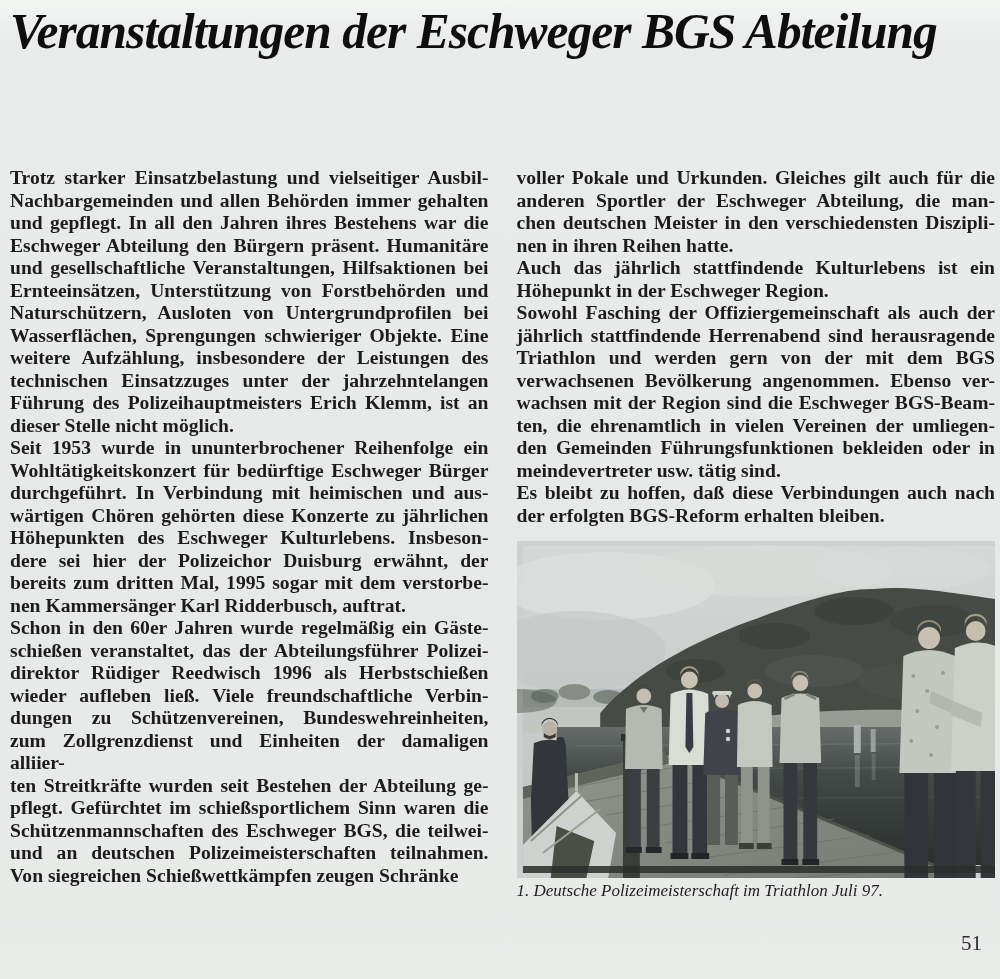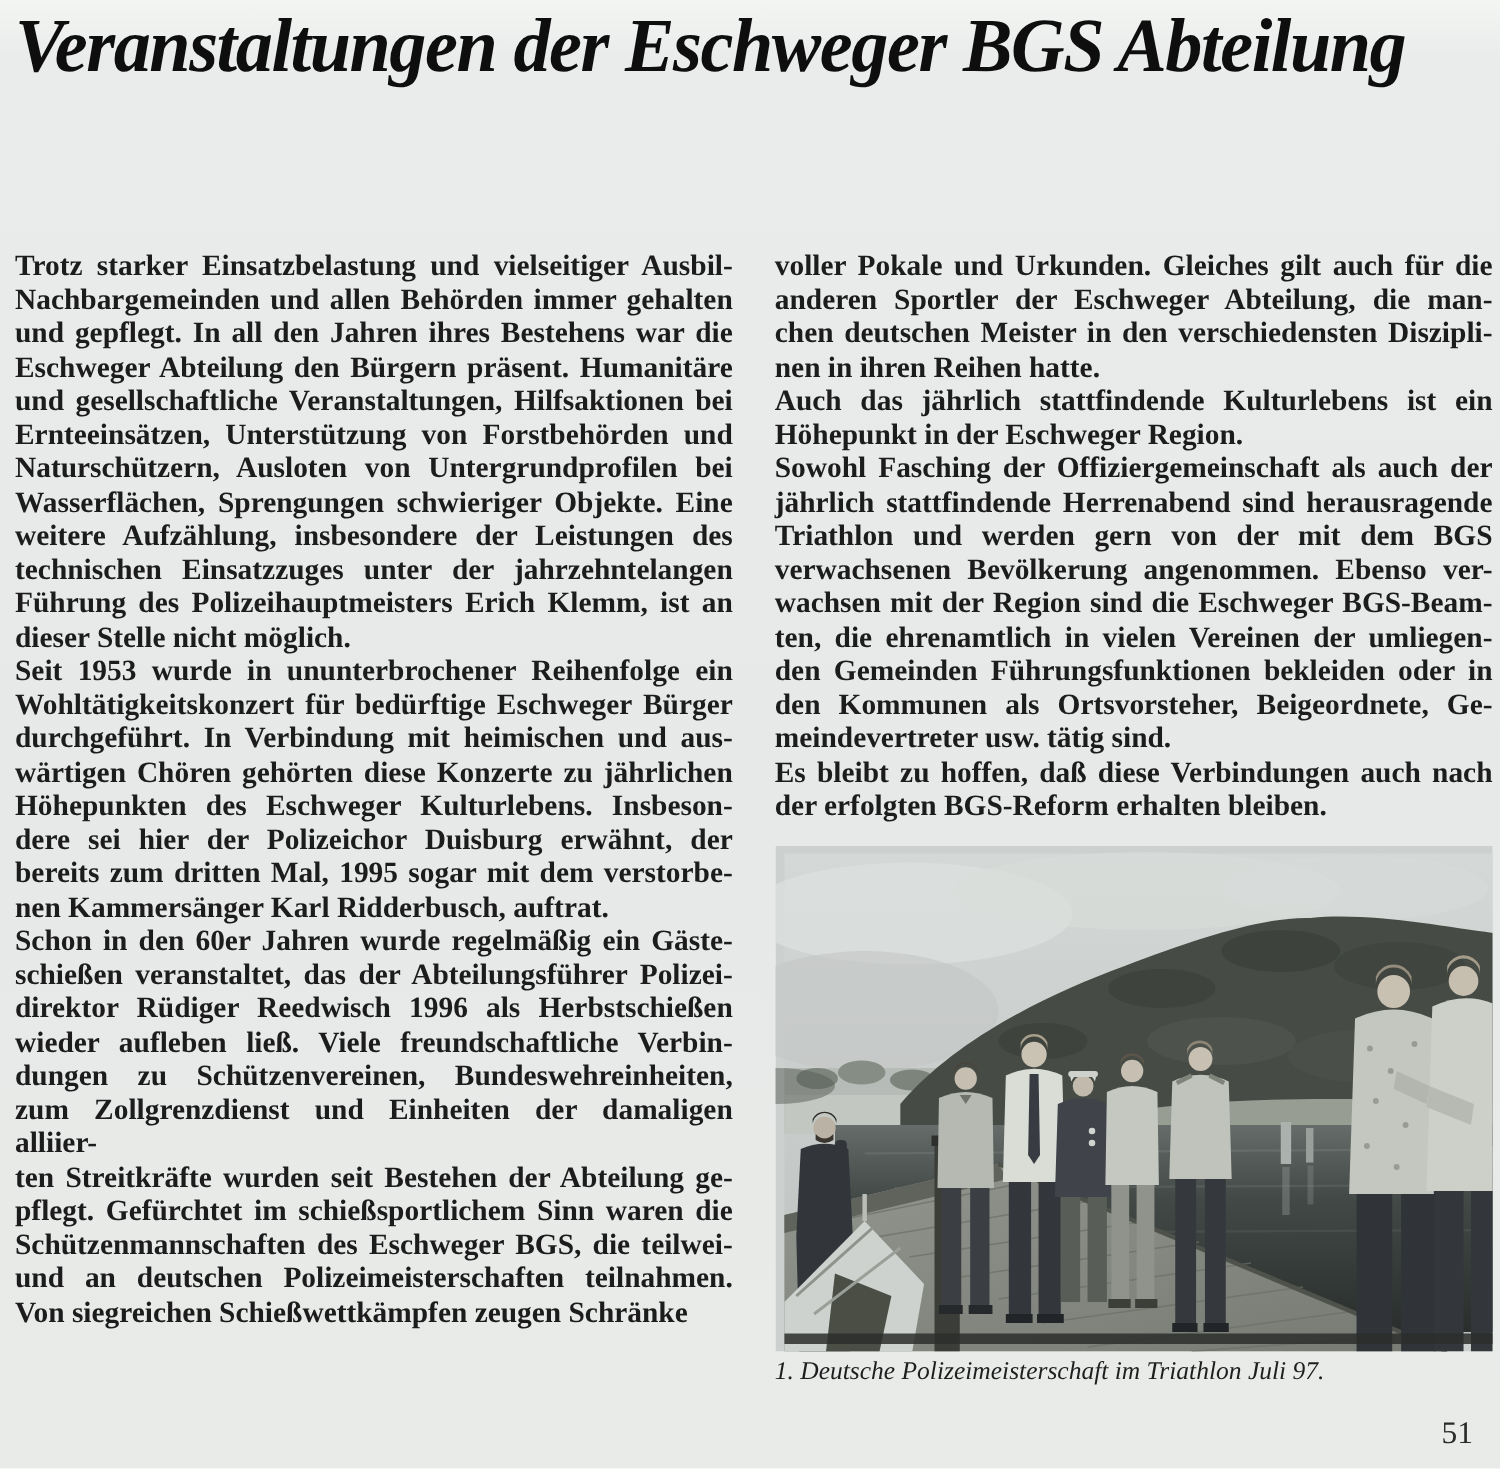--- a/index.html
+++ b/index.html
@@ -32,21 +32,21 @@
     white-space:normal;color:#1c1c1c;
   }
   .tline.last{text-align-last:left;}
   figure.photo{margin:14px 0 0 0;width:100%;}
   figure.photo svg{display:block;width:100%;height:337px;}
   figcaption{
     font-style:italic;font-size:17px;line-height:20px;
     margin-top:3px;color:#1e1e1e;
   }
   .pageno{
-    position:absolute;right:18px;bottom:11px;
+    position:absolute;right:18px;bottom:23px;
     font-size:21px;color:#2a2a2a;
   }
 </style>
 </head>
 <body>
 
 <div class="page">
 
   <h1 class="title">Veranstaltungen der Eschweger BGS Abteilung</h1>
 
@@ -105,21 +105,20 @@
             <div class="tline last">Höhepunkt in der Eschweger Region.</div>
           </div>
           <div class="para">
             <div class="tline">Sowohl Fasching der Offiziergemeinschaft als auch der</div>
             <div class="tline">jährlich stattfindende Herrenabend sind herausragende</div>
             <div class="tline">Triathlon und werden gern von der mit dem BGS</div>
             <div class="tline">verwachsenen Bevölkerung angenommen. Ebenso ver-</div>
             <div class="tline">wachsen mit der Region sind die Eschweger BGS-Beam-</div>
             <div class="tline">ten, die ehrenamtlich in vielen Vereinen der umliegen-</div>
             <div class="tline">den Gemeinden Führungsfunktionen bekleiden oder in</div>
-            <div class="tline">den Kommunen als Ortsvorsteher, Beigeordnete, Ge-</div>
             <div class="tline last">meindevertreter usw. tätig sind.</div>
           </div>
           <div class="para">
             <div class="tline">Es bleibt zu hoffen, daß diese Verbindungen auch nach</div>
             <div class="tline last">der erfolgten BGS-Reform erhalten bleiben.</div>
           </div>
         </div>
 
       <figure class="photo">
         <svg viewBox="0 0 483 337" preserveAspectRatio="none" xmlns="http://www.w3.org/2000/svg">

